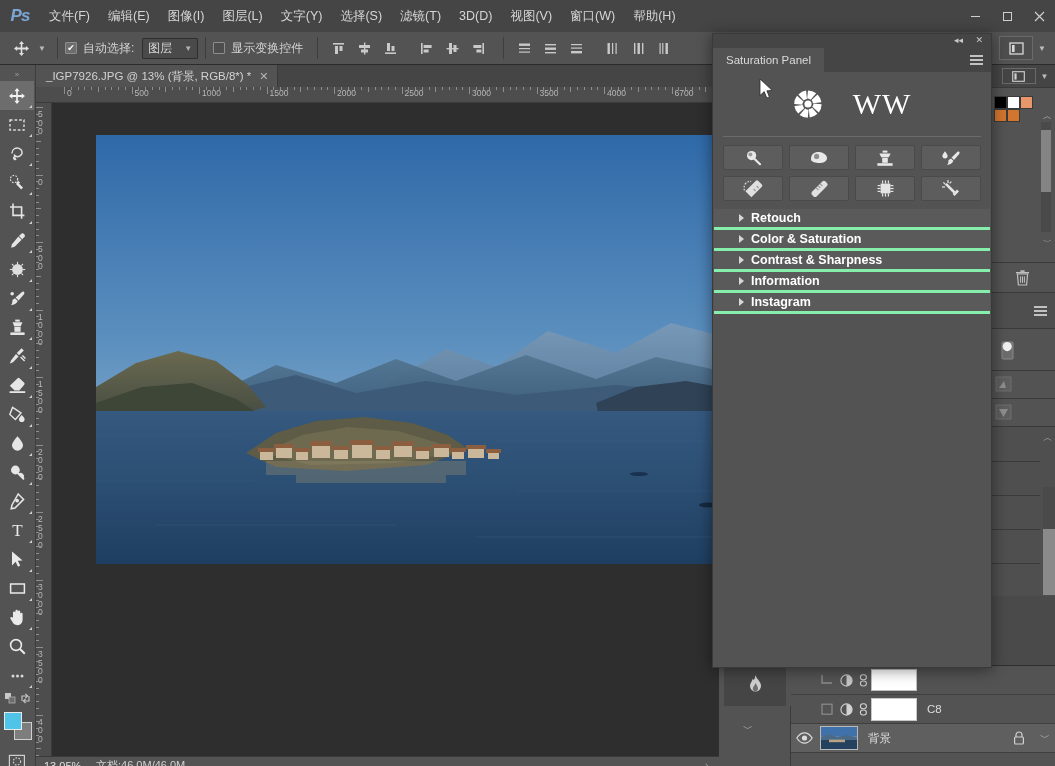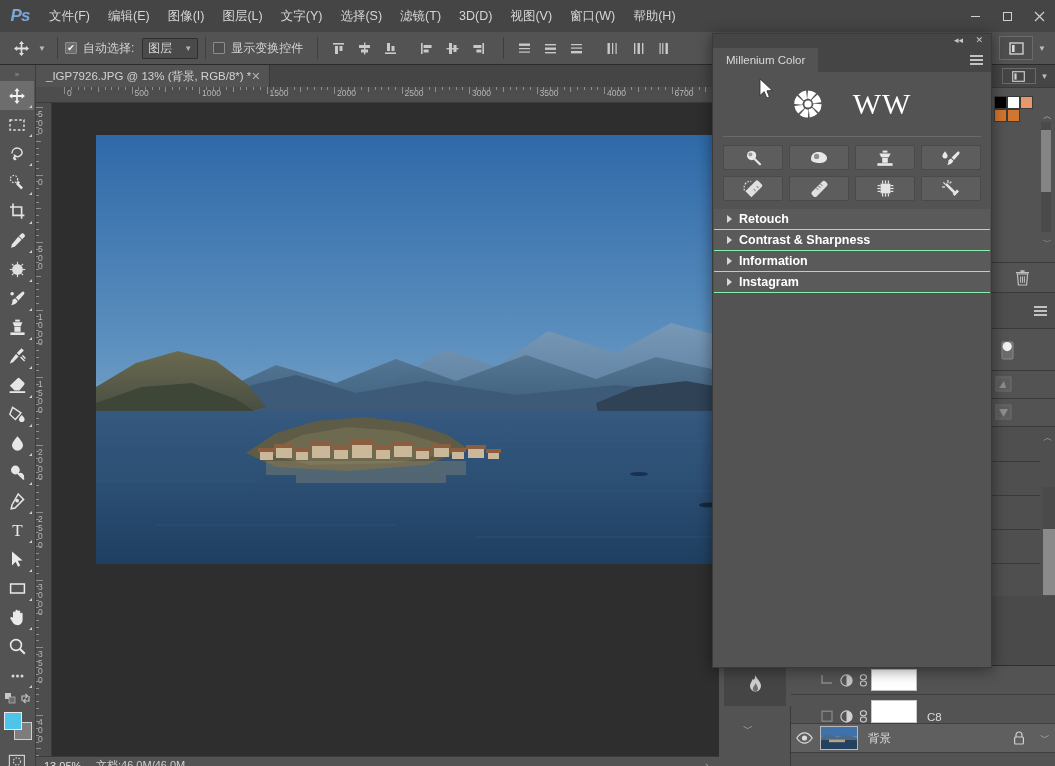--- a/index.html
+++ b/index.html
@@ -71,21 +71,21 @@
     border-left:3px solid transparent;border-bottom:3px solid #cfcfcf;}
   .swatchwrap{position:relative;width:34px;height:40px;margin-top:4px;}
   .sw-back{position:absolute;left:14px;top:14px;width:18px;height:18px;background:#7d7d7d;border:1px solid #cfcfcf;}
   .sw-fore{position:absolute;left:4px;top:4px;width:18px;height:18px;background:#4fc3e8;border:1px solid #e8e8e8;}
   .tool-sm{width:34px;height:26px;display:flex;align-items:center;justify-content:center;}
 
   
   .docarea{position:absolute;left:36px;top:65px;width:683px;height:701px;background:#535353;}
   .tabstrip{position:absolute;left:0;top:0;width:683px;height:22px;background:#454545;display:flex;align-items:flex-end;}
   .doctab{
-    height:22px;background:#535353;display:flex;align-items:center;padding:0 8px 0 10px;gap:0;
+    height:22px;background:#535353;display:flex;align-items:center;padding:0 8px 0 10px;gap:8px;
     color:#d2d2d2;font-size:11.5px;white-space:nowrap;border-right:1px solid #3a3a3a;justify-content:space-between;
   }
   .doctab .x{color:#b4b4b4;font-size:11px;}
   .ruler-h{
     position:absolute;left:0;top:22px;width:683px;height:16px;background:#4d4d4d;
     border-bottom:1px solid #3a3a3a;overflow:hidden;
   }
   .ruler-v{
     position:absolute;left:0;top:38px;width:16px;height:663px;background:#4d4d4d;
     border-right:1px solid #3a3a3a;overflow:hidden;
@@ -148,22 +148,22 @@
   .mp-ww{color:#fff;font-size:30px;letter-spacing:1px;font-family:"Liberation Serif",serif;font-weight:300;}
   .mp-cursor{position:absolute;left:46px;top:6px;}
   .mp-sep{height:1px;background:#6b6b6b;margin:0 10px;}
   .mp-tools{padding:8px 10px 2px 10px;display:grid;grid-template-columns:repeat(4,1fr);gap:6px;}
   .mp-tbtn{
     height:25px;background:#5d5d5d;border:1px solid #4a4a4a;border-radius:2px;
     display:flex;align-items:center;justify-content:center;
   }
   .mp-sections{padding:6px 1px 0 1px;}
   .mp-sec{
-    height:21px;background:#5a5a5a;border-bottom:1px solid #86efac;display:flex;align-items:center;
-    padding-left:13px;gap:7px;
+    height:21px;background:#5a5a5a;border-bottom:3px solid #86efac;display:flex;align-items:center;
+    padding-left:25px;gap:7px;
   }
   .mp-sec .tri{width:0;height:0;border-top:4px solid transparent;border-bottom:4px solid transparent;border-left:5px solid #d8d8d8;}
   .mp-sec .lbl{color:#ffffff;font-size:12.5px;font-weight:bold;white-space:nowrap;}
 
   svg{display:block;}
 </style>
 </head>
 <body>
 
 <div class="app">
@@ -966,21 +966,21 @@
           </div>
           <div style="width:16px;display:flex;align-items:center;justify-content:center;">
             <svg width="9" height="13" viewBox="0 0 9 13">
                 <rect x="1.4" y=".8" width="6" height="5" rx="2.6" fill="none" stroke="#c4c4c4" stroke-width="1.1"></rect>
                 <rect x="1.4" y="7" width="6" height="5" rx="2.6" fill="none" stroke="#c4c4c4" stroke-width="1.1"></rect>
               </svg>
           </div>
           <div style="width:46px;height:22px;background:#ffffff;border:1px solid #c0c0c0;"></div>
         </div>
 
-        <div class="layerrow" style="top:29px;align-items:flex-end;">
+        <div class="layerrow" style="top:29px;">
           <div class="eye"></div>
           <div style="width:20px;display:flex;align-items:center;justify-content:center;">
             <svg width="13" height="13" viewBox="0 0 13 13">
                 <rect x="1" y="1.2" width="10" height="10" fill="none" stroke="#8c8c8c" stroke-width="1.2"></rect>
               </svg>
           </div>
           <div style="width:18px;display:flex;align-items:center;justify-content:center;">
             <svg width="13" height="13" viewBox="0 0 13 13">
                 <circle cx="6.5" cy="6.5" r="5.6" fill="none" stroke="#d2d2d2" stroke-width="1.1"></circle>
                 <path d="M6.5 .9 a5.6 5.6 0 0 1 0 11.2 Z" fill="#d2d2d2"></path>
@@ -1027,21 +1027,21 @@
 
     <div class="blk" style="left:0;top:568px;width:271px;height:32px;background:#4f4f4f;"></div>
   </div>
 
   <div class="mp">
     <div class="mp-topbar">
       <span class="tb-ico" style="right:28px;">◂◂</span>
       <span class="tb-ico" style="right:8px;">✕</span>
     </div>
     <div class="mp-tabrow">
-      <div class="mp-tab">Millenium Color</div>
+      <div class="mp-tab">Saturation Panel</div>
       <div class="mp-menu hamburger">
           <i></i>
           <i></i>
           <i></i>
         </div>
     </div>
 
     <div class="mp-logo">
       <span class="mp-cursor">
         <svg width="15" height="22" viewBox="0 0 15 22">
@@ -1149,20 +1149,24 @@
       </div>
     </div>
 
     <div class="mp-sections" id="mp-sections">
         <div class="mp-sec">
           <span class="tri"></span>
           <span class="lbl">Retouch</span>
         </div>
         <div class="mp-sec">
           <span class="tri"></span>
+          <span class="lbl">Color &amp; Saturation</span>
+        </div>
+        <div class="mp-sec">
+          <span class="tri"></span>
           <span class="lbl">Contrast &amp; Sharpness</span>
         </div>
         <div class="mp-sec">
           <span class="tri"></span>
           <span class="lbl">Information</span>
         </div>
         <div class="mp-sec">
           <span class="tri"></span>
           <span class="lbl">Instagram</span>
         </div>

